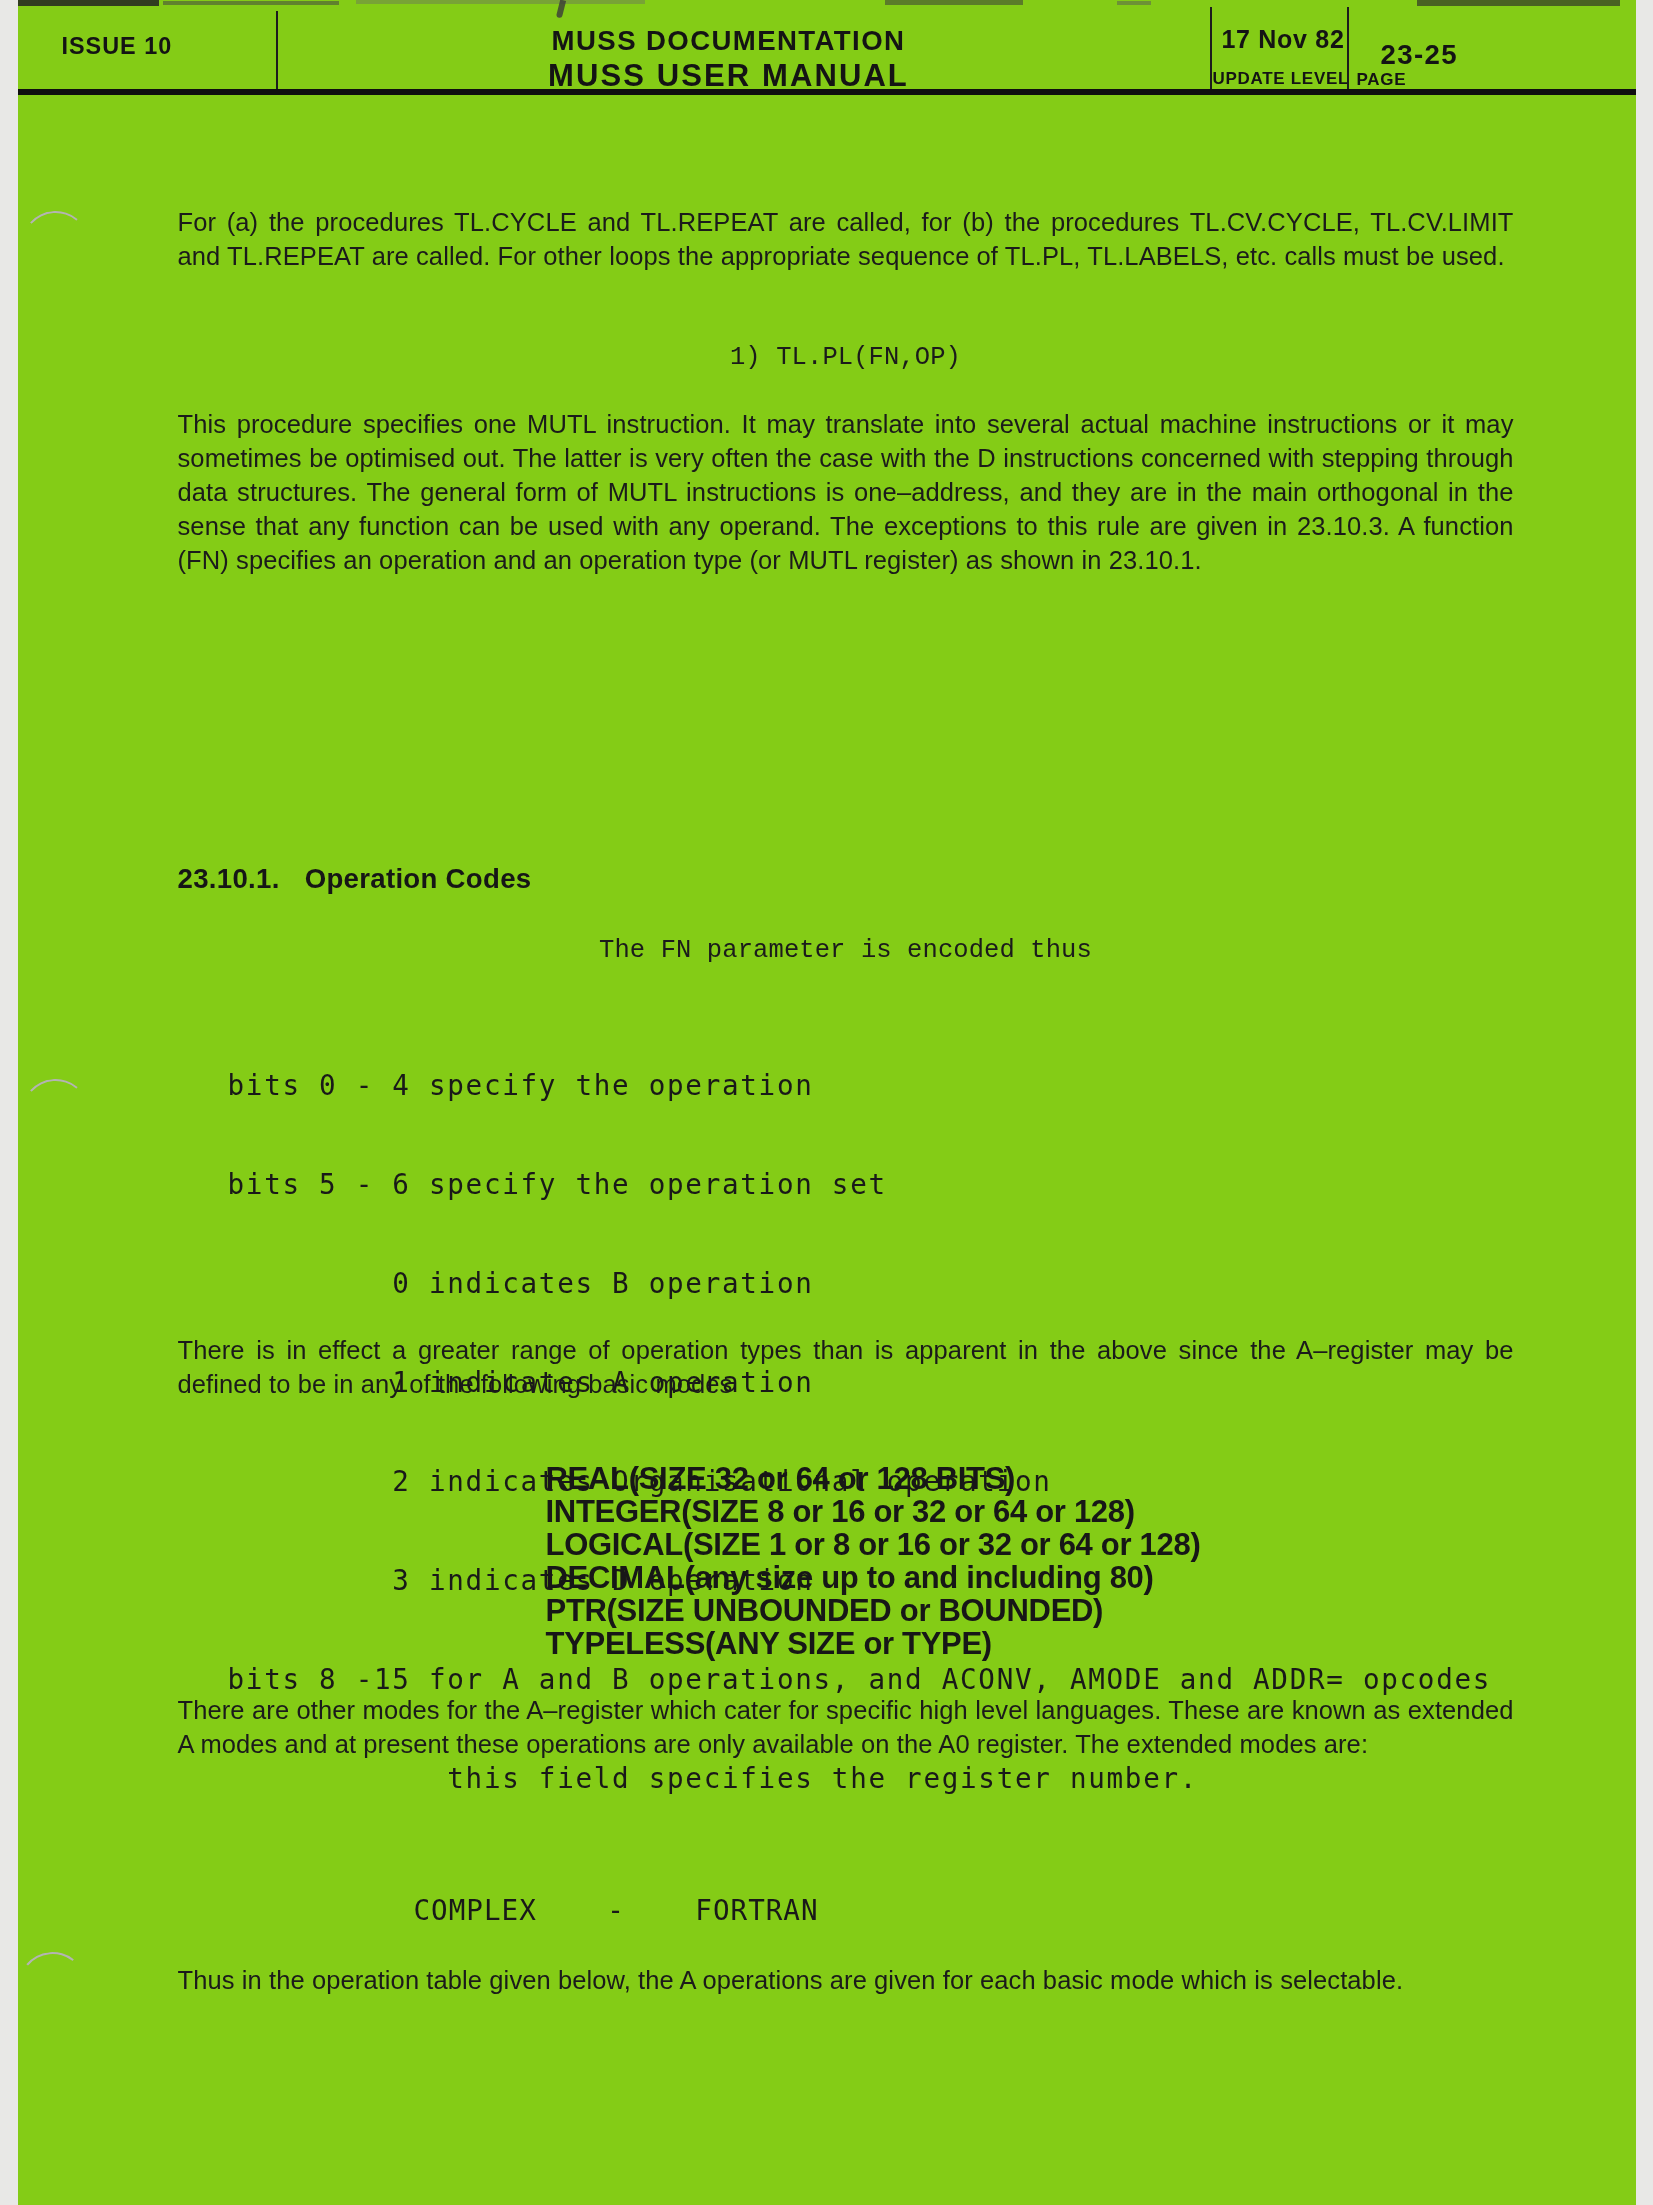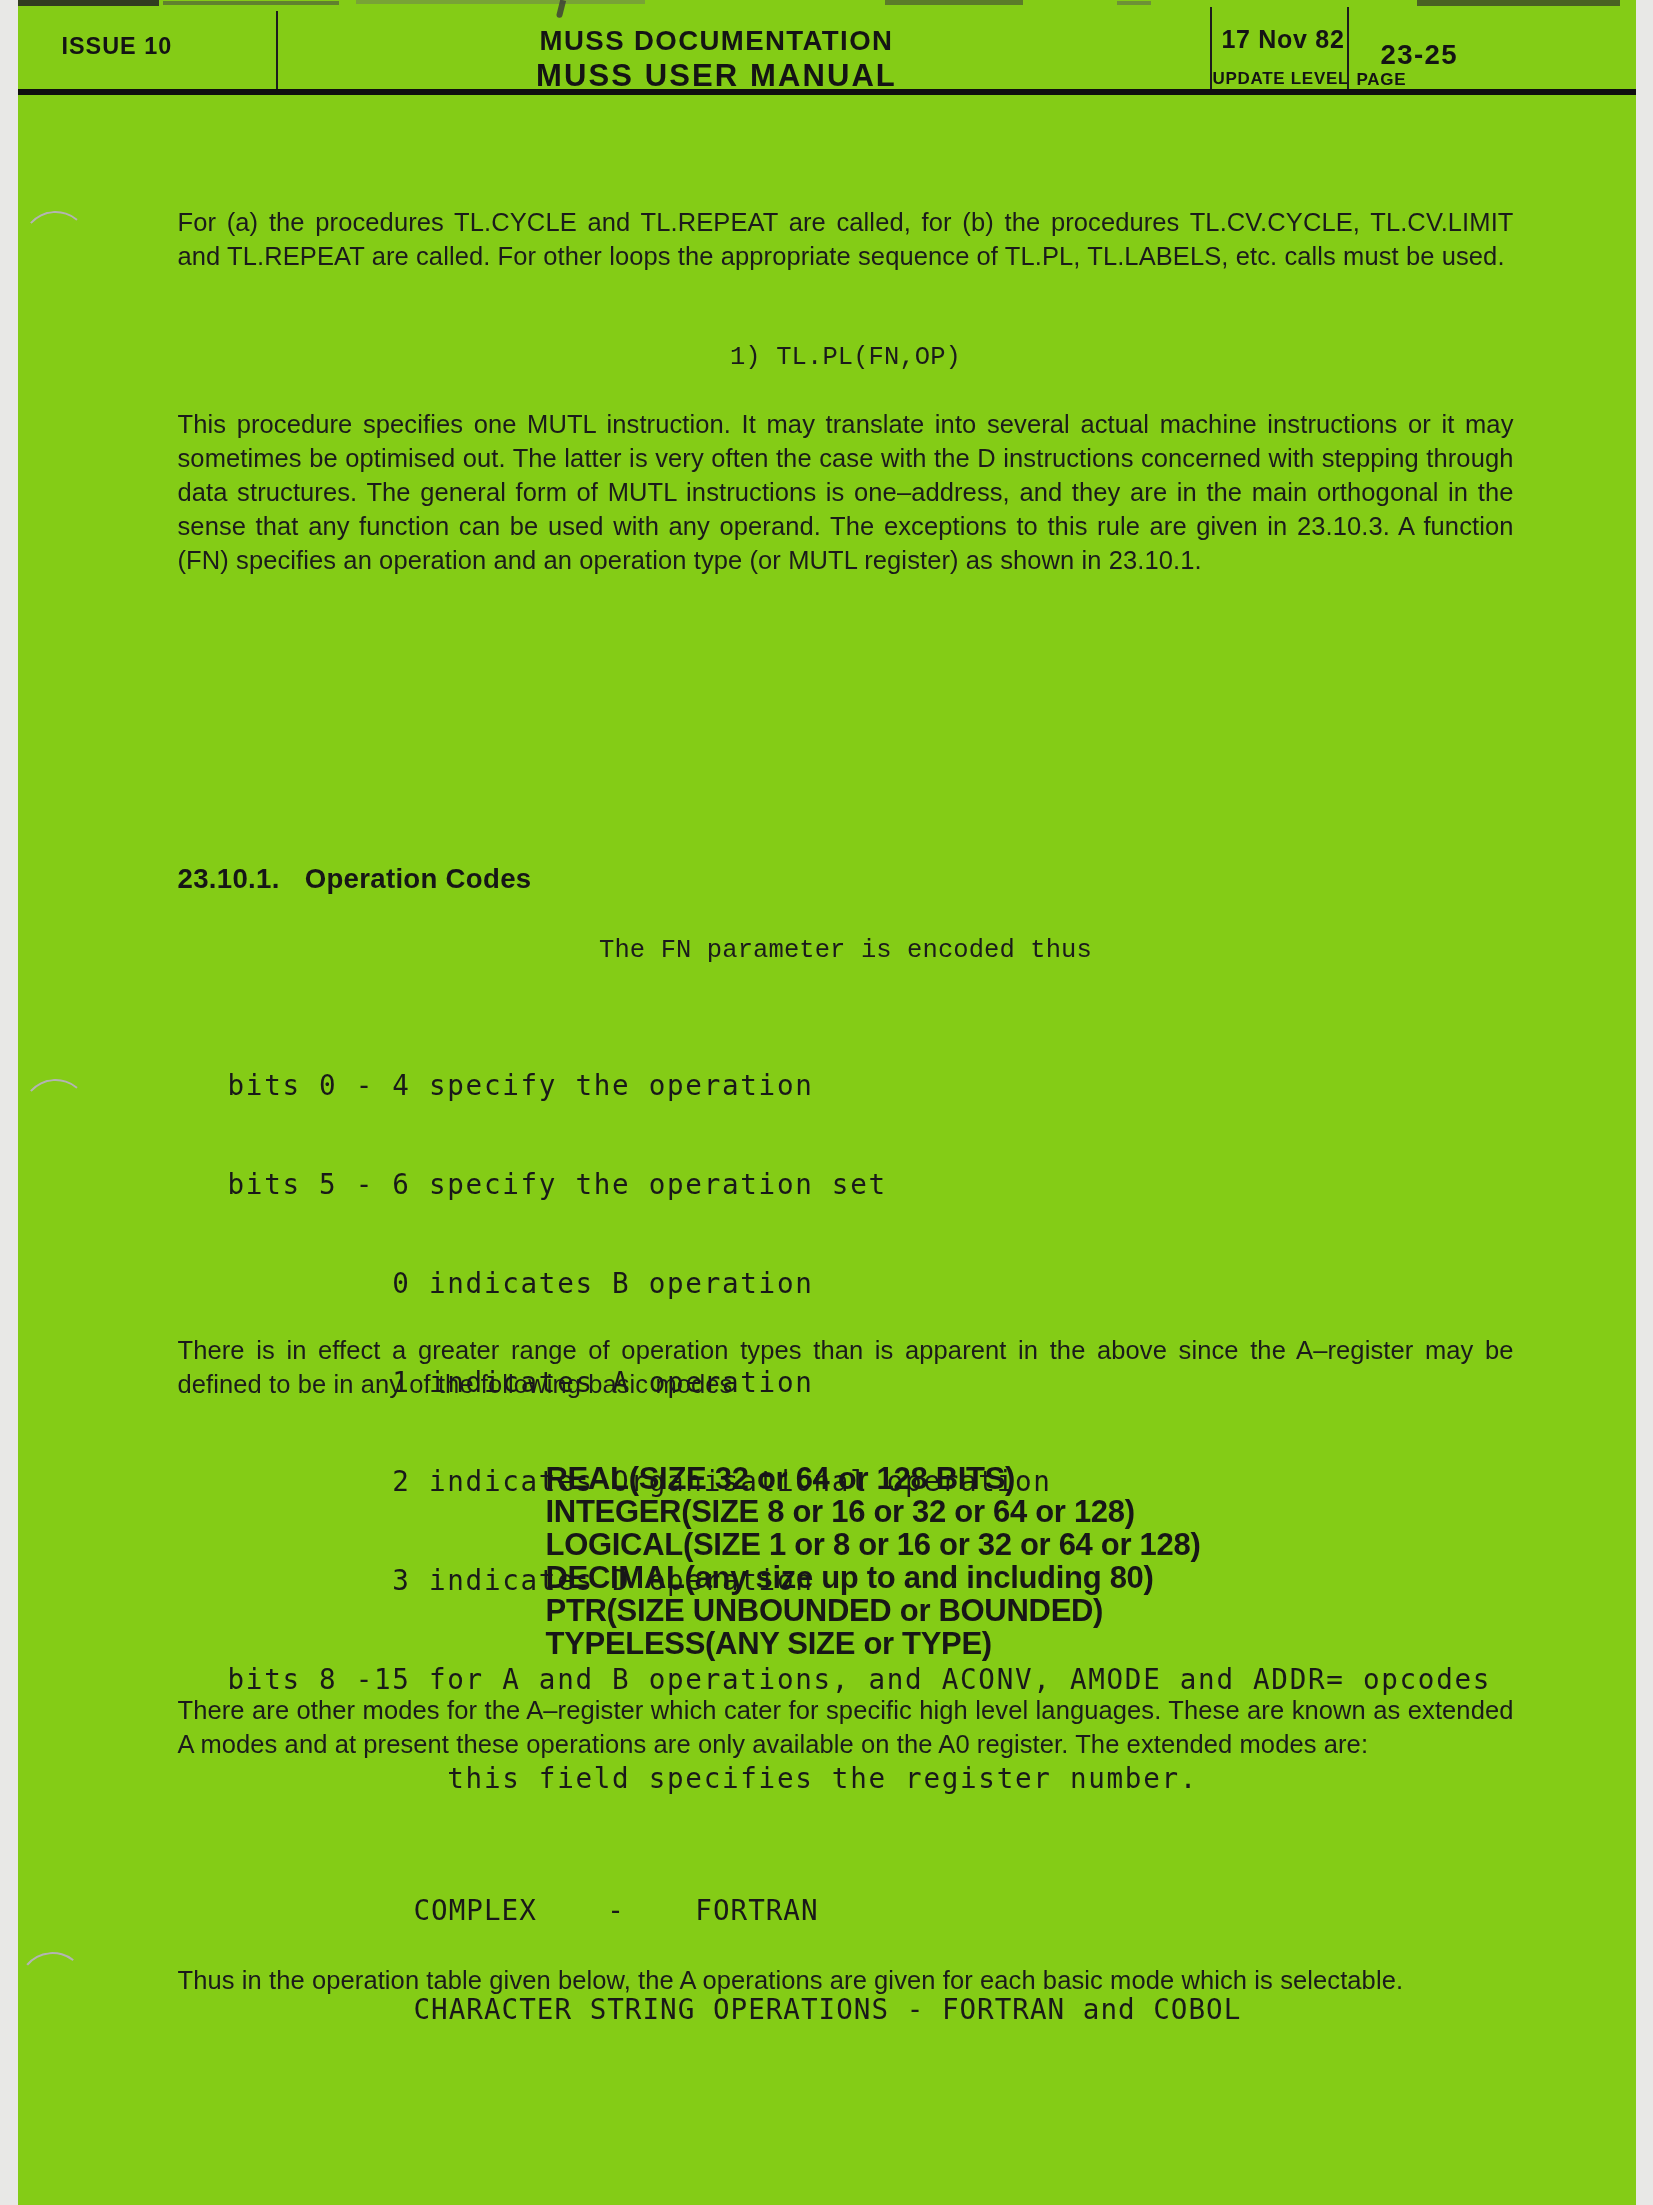--- a/index.html
+++ b/index.html
@@ -4,21 +4,21 @@
 <style>
   html,body{margin:0;padding:0;background:#e8e8e6;}
   .page{
     position:relative;width:1618px;height:2205px;margin:0 auto;
     background:#84cc16;color:#1b1b1b;overflow:hidden;
     font-family:"Liberation Sans",sans-serif;
   }
   
   .hdr-text{position:absolute;font-weight:700;color:#141414;white-space:nowrap;}
   .issue{left:44px;top:33px;font-size:23.4px;letter-spacing:1px;}
-  .title-block{position:absolute;left:258px;top:25px;width:882px;text-align:center;}
+  .title-block{position:absolute;left:258px;top:25px;width:882px;text-align:center;padding-left:12px;}
   .title-l1{font-weight:700;font-size:27.6px;letter-spacing:1.4px;color:#141414;}
   .title-l2{font-weight:700;font-size:31px;letter-spacing:2.1px;color:#141414;margin-top:1.4px;}
   .upd-val{left:1196px;top:25px;width:131px;text-align:right;font-size:25px;letter-spacing:0.7px;}
   .upd-lbl{left:1195px;top:69px;font-size:17px;letter-spacing:0.7px;}
   .page-val{left:1363px;top:39px;font-size:27.6px;letter-spacing:1.4px;}
   .page-lbl{left:1339px;top:70px;font-size:17px;letter-spacing:0.7px;}
   .vdiv{position:absolute;width:2.8px;background:#1d1d1d;}
   .vdiv1{left:258px;top:11px;height:80px;}
   .vdiv2{left:1192px;top:6.9px;height:84px;}
   .vdiv3{left:1329px;top:6.9px;height:84px;}
@@ -106,19 +106,18 @@
     <div>LOGICAL(SIZE 1 or 8 or 16 or 32 or 64 or 128)</div>
     <div>DECIMAL(any size up to and including 80)</div>
     <div>PTR(SIZE UNBOUNDED or BOUNDED)</div>
     <div>TYPELESS(ANY SIZE or TYPE)</div>
   </div>
 
   <div class="para" style="top:1693px;">There are other modes for the A–register which cater for specific high level languages. These are known as extended A modes and at present these operations are only available on the A0 register. The extended modes are:</div>
 
   <div class="mono extblock">
     <div>COMPLEX    -    FORTRAN</div>
-    <div>CHARACTER STRING OPERATIONS - FORTRAN and COBOL</div>
   </div>
 
   <div class="para" style="top:1963px;">Thus in the operation table given below, the A operations are given for each basic mode which is selectable.</div>
 
 </div>
 
 
 </body></html>

